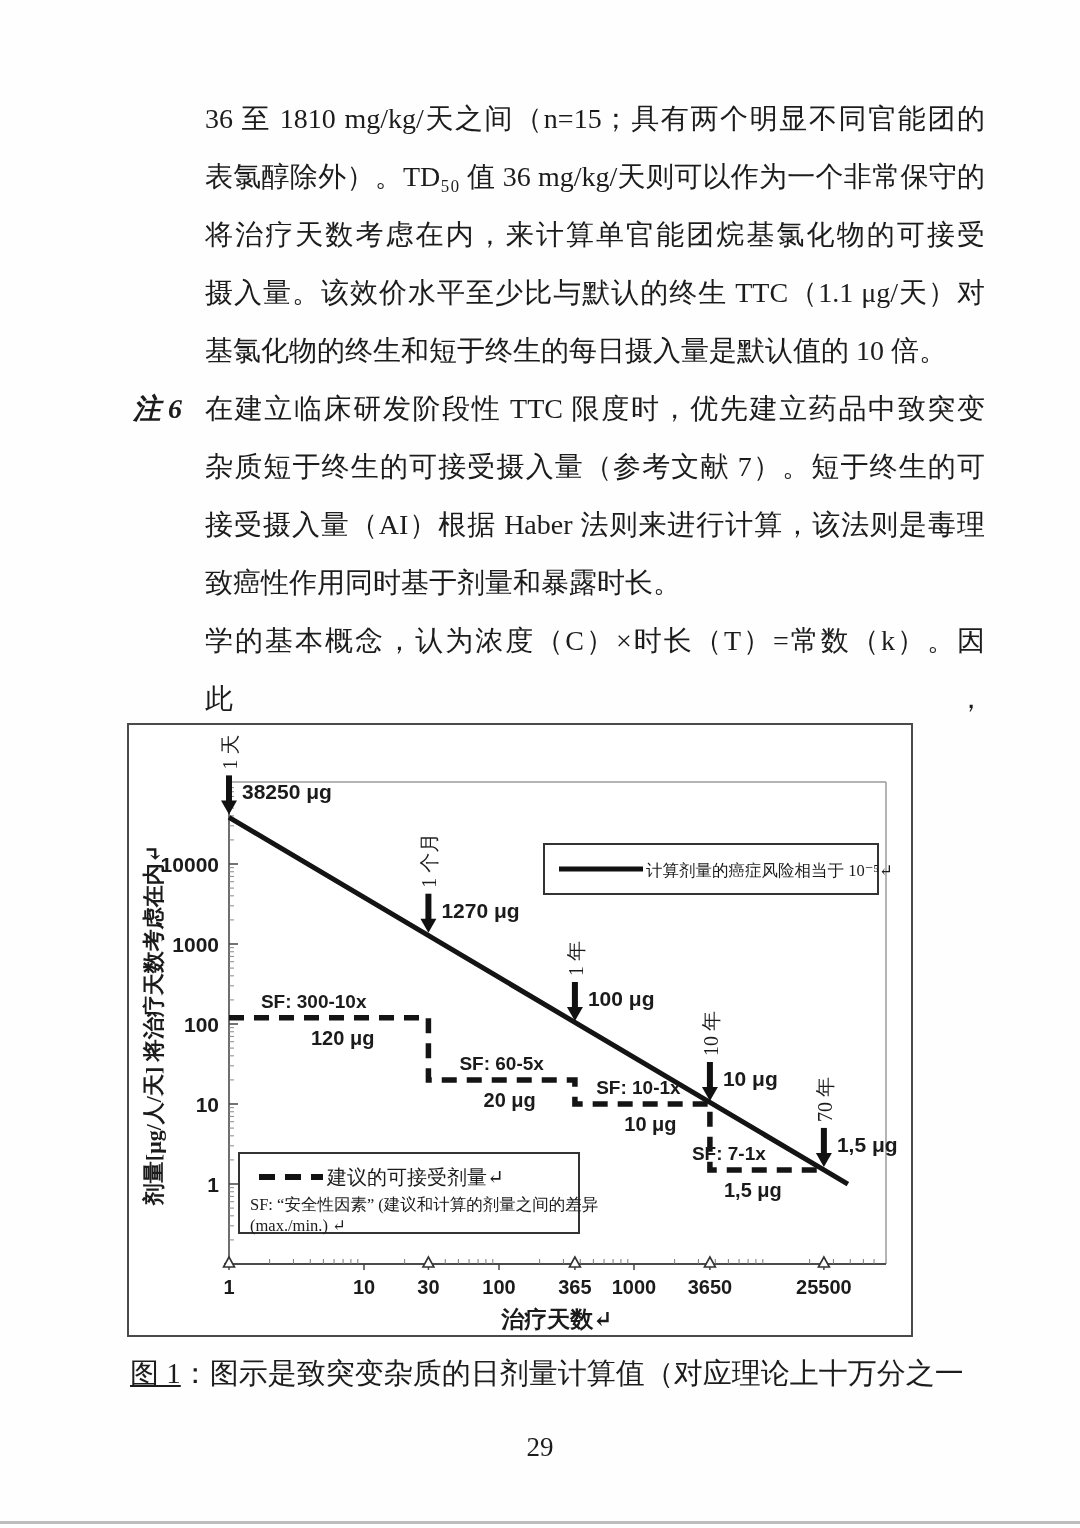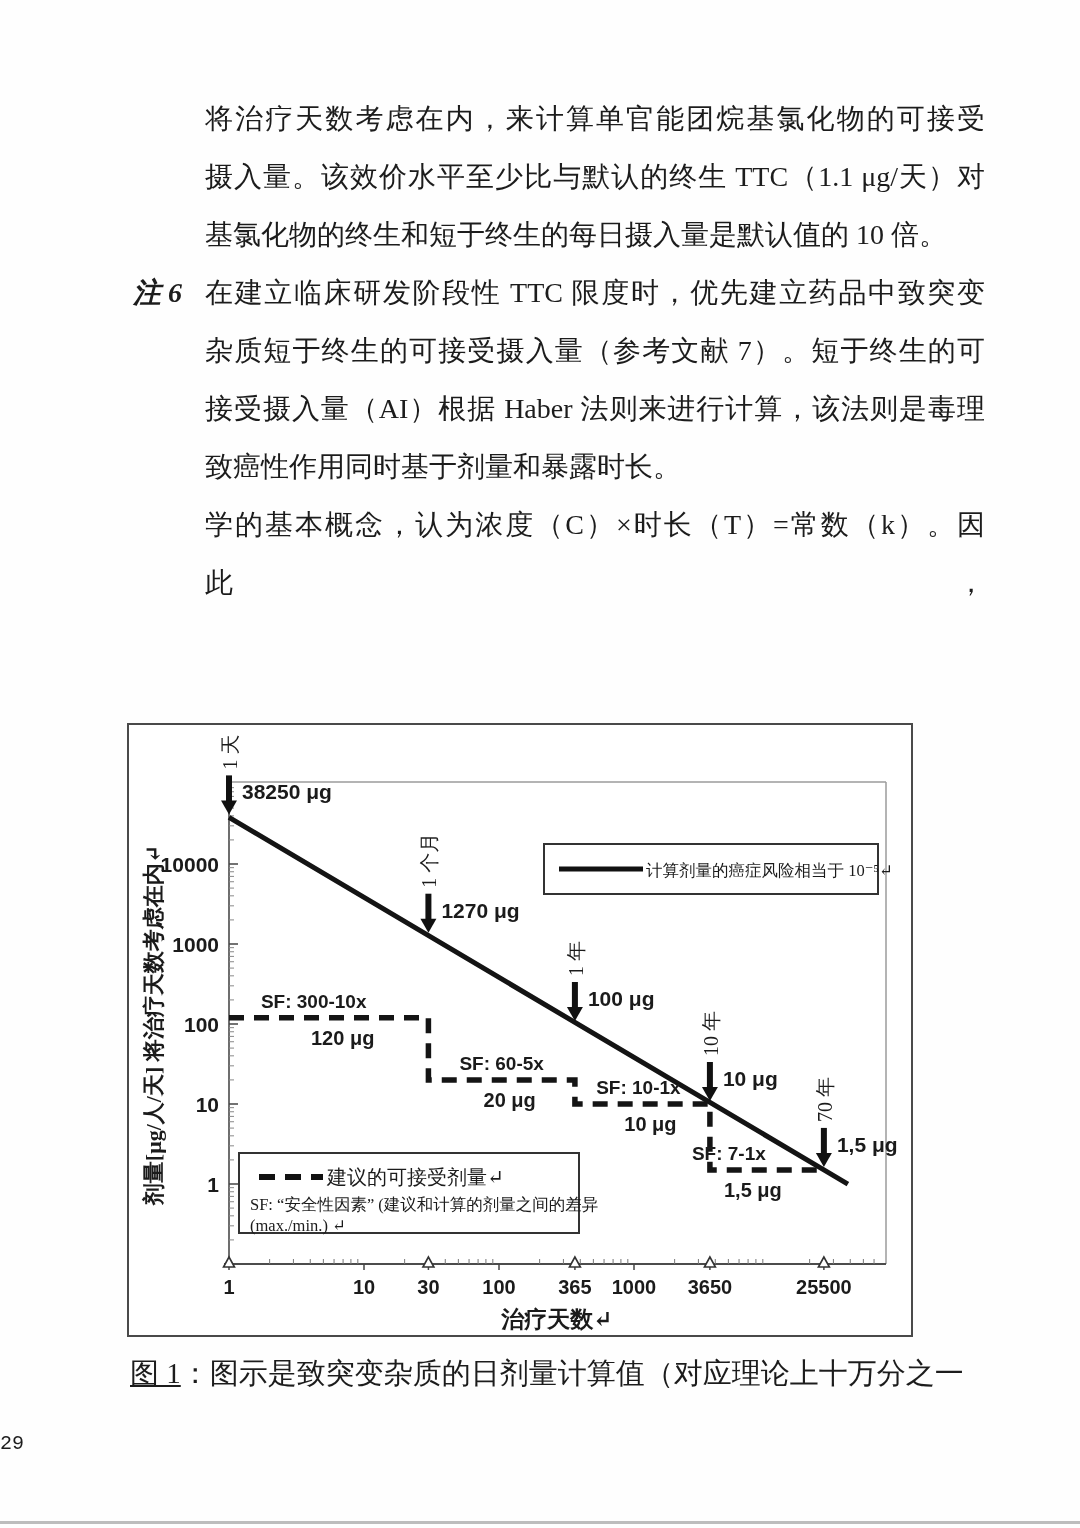--- a/index.html
+++ b/index.html
@@ -23,32 +23,33 @@
     position:absolute;left:127px;top:723px;width:786px;height:614px;
     border:2px solid #4a4a4a;box-sizing:border-box;background:#fff;
   }
   .chart-box svg{overflow:visible;display:block;}
   .caption{
     position:absolute;left:130px;top:1346px;width:880px;
     font-size:29px;line-height:54px;
   }
   .caption .cap-label{text-decoration:underline;}
   .page-number{
-    position:absolute;left:0;top:1432px;width:1080px;
-    font-size:20px;
-    font-family:Liberation Mono, monospace;
+    position:absolute;left:0;top:1432px;width:1080px;text-align:center;
+    font-size:27px;
   }
   .page-edge{
     position:absolute;left:0;top:1521px;width:1080px;height:3px;background:#bdbdbd;
   }
 </style>
 </head>
 <body>
 
 <div class="body-text">
+  <div class="line j">36 至 1810 mg/kg/天之间（n=15；具有两个明显不同官能团的</div>
+  <div class="line j">表氯醇除外）。TD₅₀ 值 36 mg/kg/天则可以作为一个非常保守的</div>
   <div class="line j">将治疗天数考虑在内，来计算单官能团烷基氯化物的可接受</div>
   <div class="line j">摄入量。该效价水平至少比与默认的终生 TTC（1.1 μg/天）对</div>
   <div class="line">基氯化物的终生和短于终生的每日摄入量是默认值的 10 倍。</div>
   <div class="note-wrap">
     <span class="note-label">注 6</span>
     <div class="line j">在建立临床研发阶段性 TTC 限度时，优先建立药品中致突变</div>
     <div class="line j">杂质短于终生的可接受摄入量（参考文献 7）。短于终生的可</div>
     <div class="line j">接受摄入量（AI）根据 Haber 法则来进行计算，该法则是毒理</div>
     <div class="line">致癌性作用同时基于剂量和暴露时长。</div>
     <div class="line j">学的基本概念，认为浓度（C）×时长（T）=常数（k）。因此，</div>

